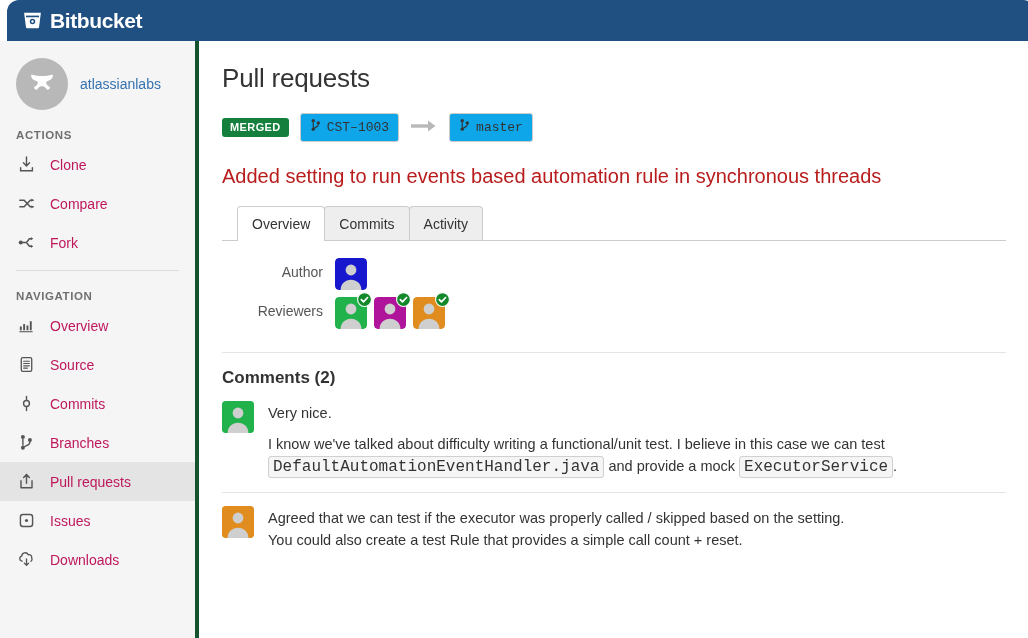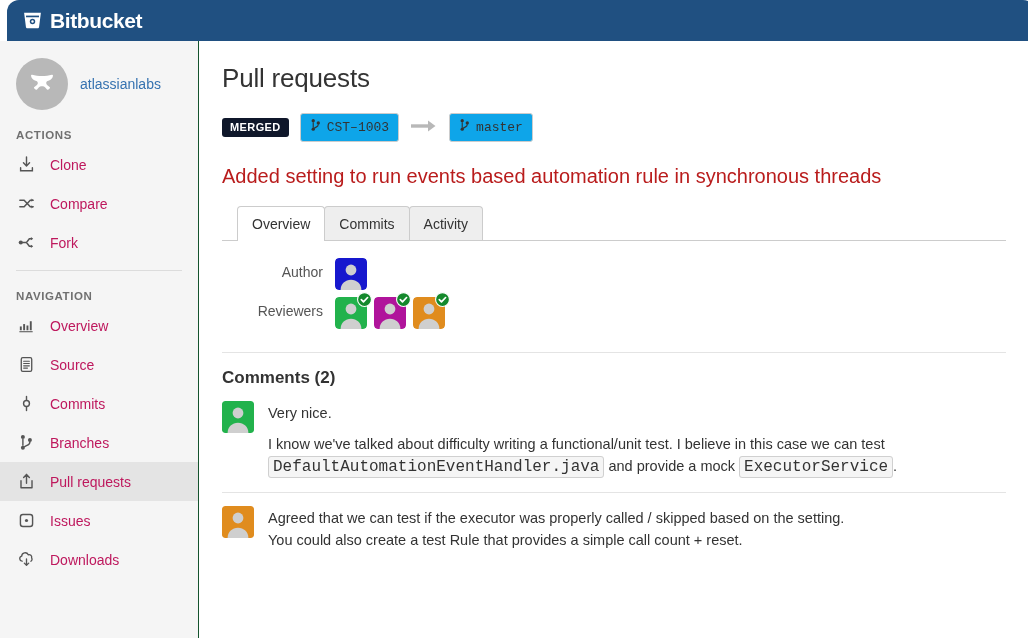--- a/index.html
+++ b/index.html
@@ -49,21 +49,21 @@
     line-height: 1;
   }
 
   
   .sidebar {
     position: absolute;
     left: 0; top: 41px;
     width: 199px;
     height: 597px;
     background: #f5f5f5;
-    border-right: 1px solid #14532d;
+    border-right: 4px solid #14532d;
     box-sizing: border-box;
   }
   .repo-head {
     display: flex;
     align-items: center;
     padding: 17px 0 0 16px;
     gap: 12px;
   }
   .repo-avatar {
     width: 52px;
@@ -134,21 +134,21 @@
     letter-spacing: -0.2px;
   }
 
   .status-row {
     display: flex;
     align-items: center;
     gap: 11px;
     margin-top: 19px;
   }
   .badge-merged {
-    background: #0f172a;
+    background: #15803d;
     color: #ffffff;
     font-size: 11px;
     font-weight: bold;
     letter-spacing: 0.4px;
     padding: 4px 8px 4px 8px;
     border-radius: 3px;
     line-height: 1;
   }
   .branch-chip {
     display: inline-flex;

